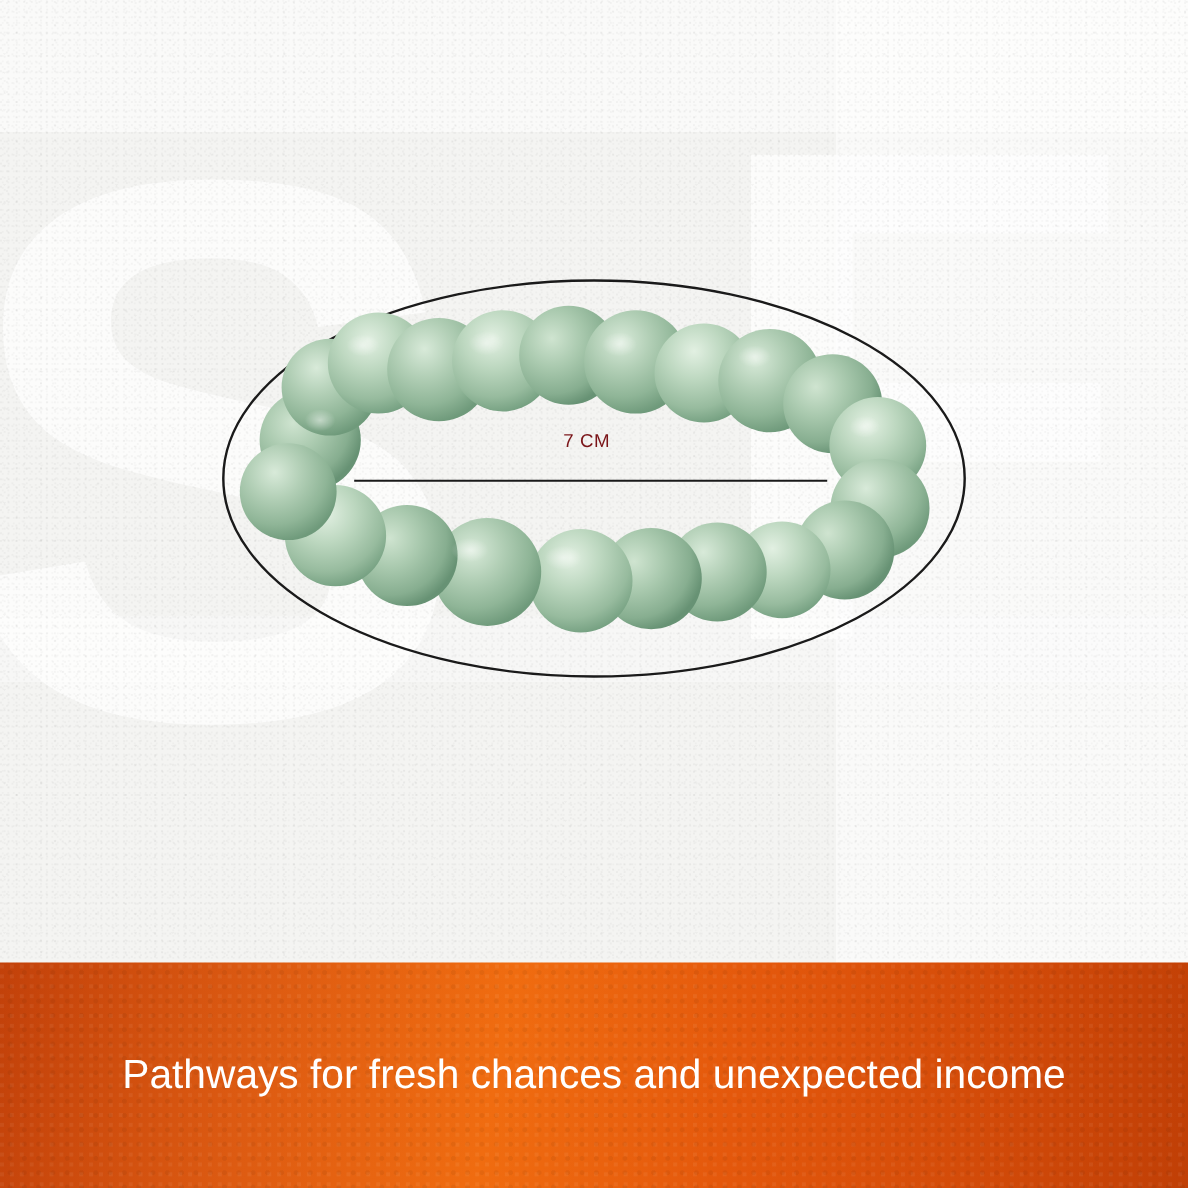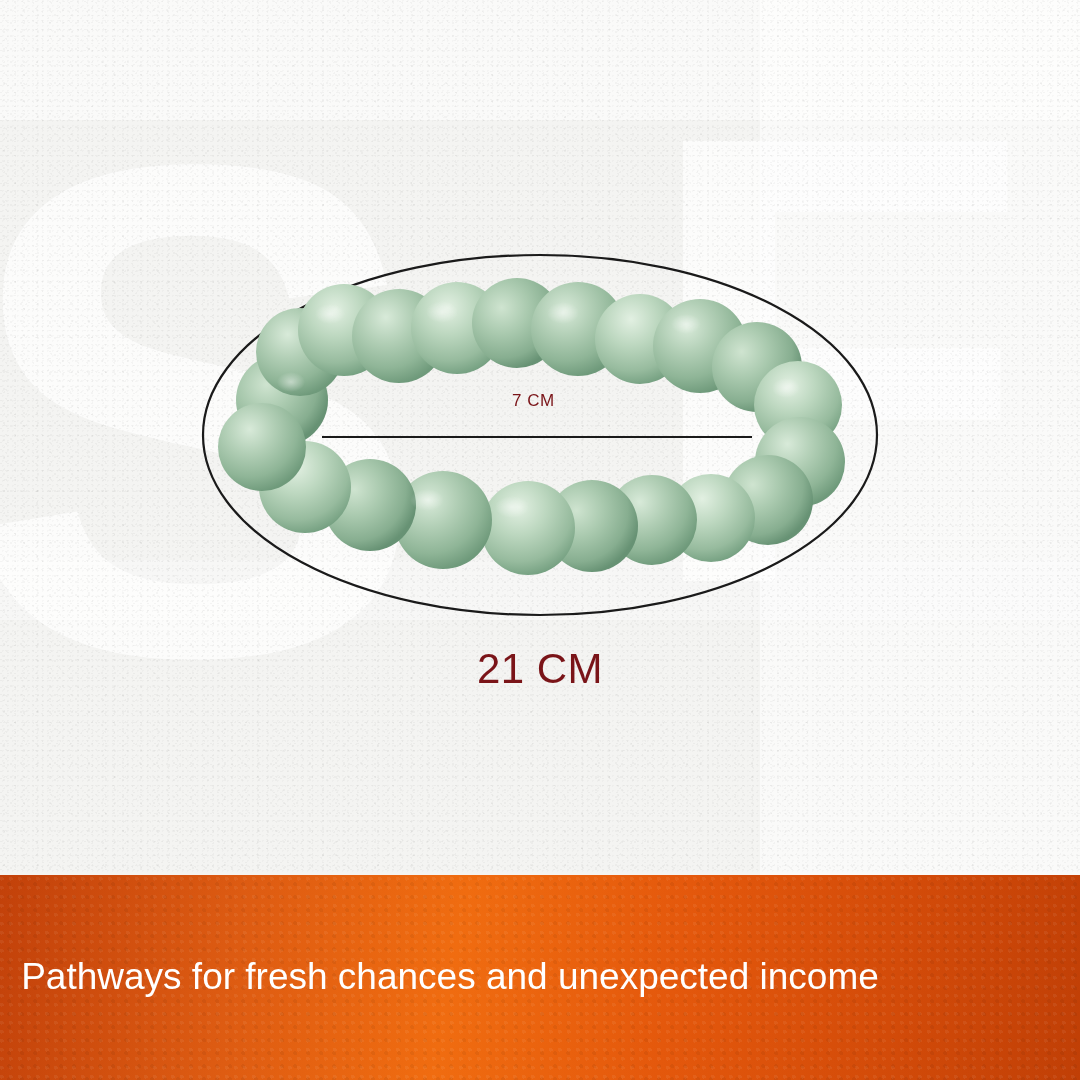--- a/index.html
+++ b/index.html
@@ -106,20 +106,21 @@
   
   .banner {
     position: absolute;
     left: 0;
     top: 875px;
     width: 1080px;
     height: 205px;
     background: linear-gradient(100deg, #c2410a 0%, #dd5b12 22%, #f06c10 42%, #e4580c 62%, #d34b09 82%, #c03f06 100%);
     display: flex;
     align-items: center;
+    justify-content: center;
   }
   .banner-grain {
     position: absolute;
     inset: 0;
     background-image:
       radial-gradient(circle at 20% 40%, rgba(255,255,255,0.06) 0 2px, transparent 2px),
       radial-gradient(circle at 70% 70%, rgba(0,0,0,0.05) 0 2px, transparent 2px);
     background-size: 9px 9px, 13px 13px;
     pointer-events: none;
   }
@@ -212,21 +213,20 @@
         <ellipse cx="563" cy="313" rx="16" ry="11" fill="url(#shineGrad)"></ellipse>
         <ellipse cx="686" cy="324" rx="15" ry="10" fill="url(#shineGrad)"></ellipse>
         <ellipse cx="786" cy="388" rx="14" ry="10" fill="url(#shineGrad)"></ellipse>
         <ellipse cx="512" cy="507" rx="17" ry="11" fill="url(#shineGrad)"></ellipse>
         <ellipse cx="427" cy="500" rx="17" ry="11" fill="url(#shineGrad)"></ellipse>
         <ellipse cx="291" cy="382" rx="14" ry="10" fill="url(#shineGrad)"></ellipse>
       </g>
     </svg>
 
     <div class="label-7cm">7 CM</div>
-    <div class="label-21cm">21 CM</div>
   </div>
 
   <div class="banner">
     <div class="banner-grain"></div>
     <div class="banner-text">Pathways for fresh chances and unexpected income</div>
   </div>
 
 </div>
 
 </body></html>

